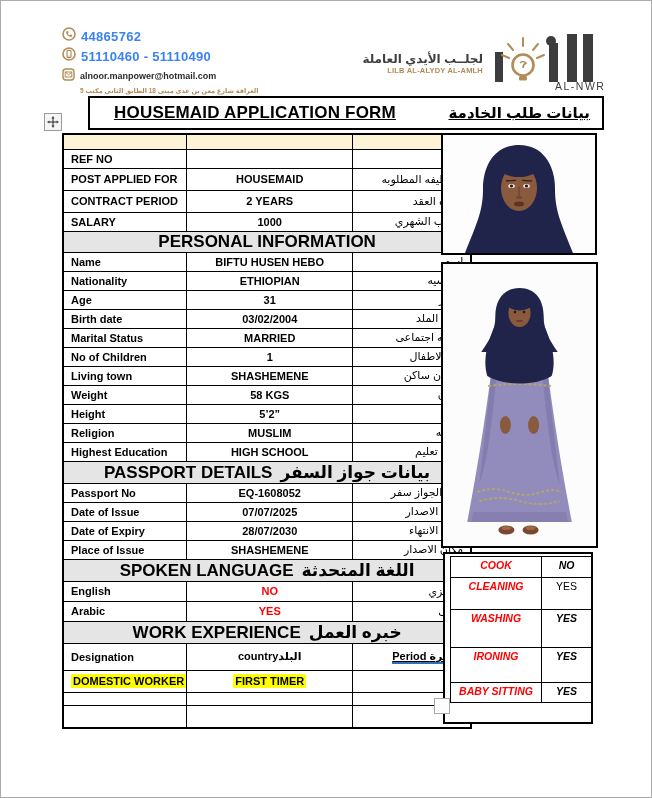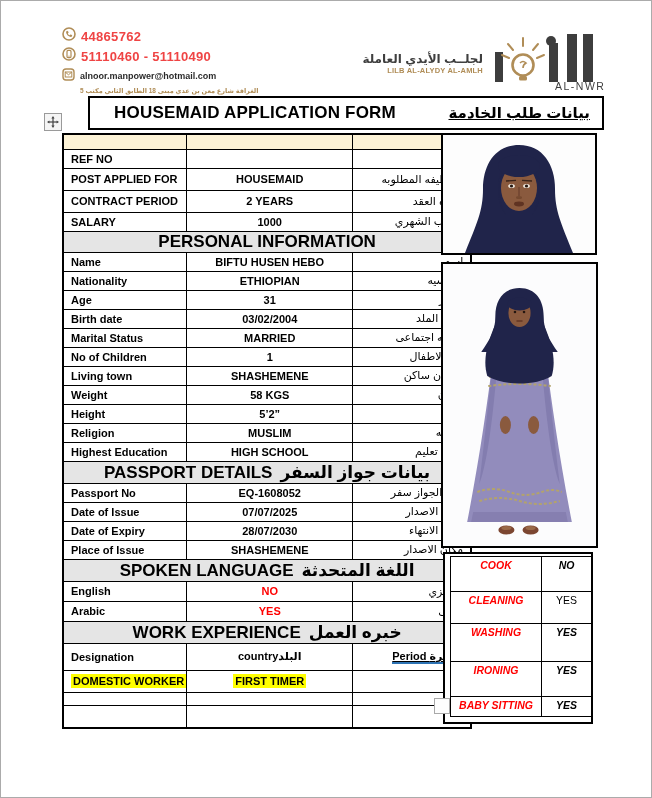--- a/index.html
+++ b/index.html
@@ -6,38 +6,38 @@
   body{
     width:652px;height:798px;position:relative;background:#ffffff;
     font-family:"Liberation Sans","DejaVu Sans",sans-serif;color:#000;
     overflow:hidden;
   }
   .page-frame{position:absolute;inset:0;border:1px solid #ababab;pointer-events:none;}
 
   
   .contact{position:absolute;left:62px;top:27px;width:230px;}
   .c-line{display:flex;align-items:center;gap:5px;margin-bottom:2px;}
-  .c-line .num{font-size:13px;font-weight:bold;color:#ef4444;letter-spacing:.3px;}
+  .c-line .num{font-size:13px;font-weight:bold;color:#3b82f6;letter-spacing:.3px;}
   .c-line .mail{font-size:9px;font-weight:bold;color:#2b2b2b;}
   .addr{font-size:6.5px;color:#b08d57;font-weight:bold;margin-top:1px;padding-left:18px;}
 
   
   .logo{position:absolute;left:360px;top:30px;width:255px;height:62px;}
   .logo-tag{position:absolute;right:132px;top:22px;text-align:right;}
   .logo-tag .ar{font-size:12px;font-weight:bold;color:#3f3f3f;white-space:nowrap;text-align:right;}
   .logo-tag .en{font-size:7.5px;font-weight:bold;color:#b08d57;letter-spacing:.2px;white-space:nowrap;}
   .logo-mark{position:absolute;right:0;top:0;}
 
   
   .title-box{
     position:absolute;left:88px;top:96px;width:516px;height:34px;
     border:2px solid #000;display:flex;align-items:center;justify-content:space-between;
     padding:0 12px 0 24px;box-sizing:border-box;background:#fff;
   }
-  .title-en{font-size:17px;font-weight:bold;letter-spacing:.2px;}
+  .title-en{font-size:17px;font-weight:bold;text-decoration:underline;letter-spacing:.2px;}
   .title-ar{font-size:15px;font-weight:bold;text-decoration:underline;}
 
   .move-handle{position:absolute;left:44px;top:113px;width:16px;height:16px;
     border:1px solid #9a9a9a;background:#f5f5f5;display:flex;align-items:center;justify-content:center;}
 
   
   .main-table{position:absolute;left:62px;top:133px;border-collapse:collapse;table-layout:fixed;background:#fff;}
   .main-table{border:2px solid #000000;}
   .main-table td{border:1px solid #000;font-size:11px;padding:0;overflow:hidden;white-space:nowrap;}
   .main-table td.lbl{width:113px;font-weight:bold;padding-left:7px;}
@@ -339,21 +339,21 @@
     <ellipse cx="63" cy="266" rx="8" ry="4.5" fill="#7c4631"></ellipse>
     <ellipse cx="87" cy="266" rx="8" ry="4.5" fill="#7c4631"></ellipse>
     <ellipse cx="63" cy="264" rx="5" ry="2" fill="#9a6a48"></ellipse>
     <ellipse cx="87" cy="264" rx="5" ry="2" fill="#9a6a48"></ellipse>
   </svg>
 </div>
 
 <div class="skills-outer"></div>
 <table class="skills-table">
   <tbody id="skill-rows">
-      <tr style="height: 35px;">
+      <tr style="height: 21px;">
         <td class="sk-l">COOK</td>
         <td class="sk-v">NO</td>
       </tr>
       <tr style="height: 32px;">
         <td class="sk-l">CLEANING</td>
         <td class="sk-v">YES</td>
       </tr>
       <tr style="height: 38px;">
         <td class="sk-l">WASHING</td>
         <td class="sk-v">YES</td>

